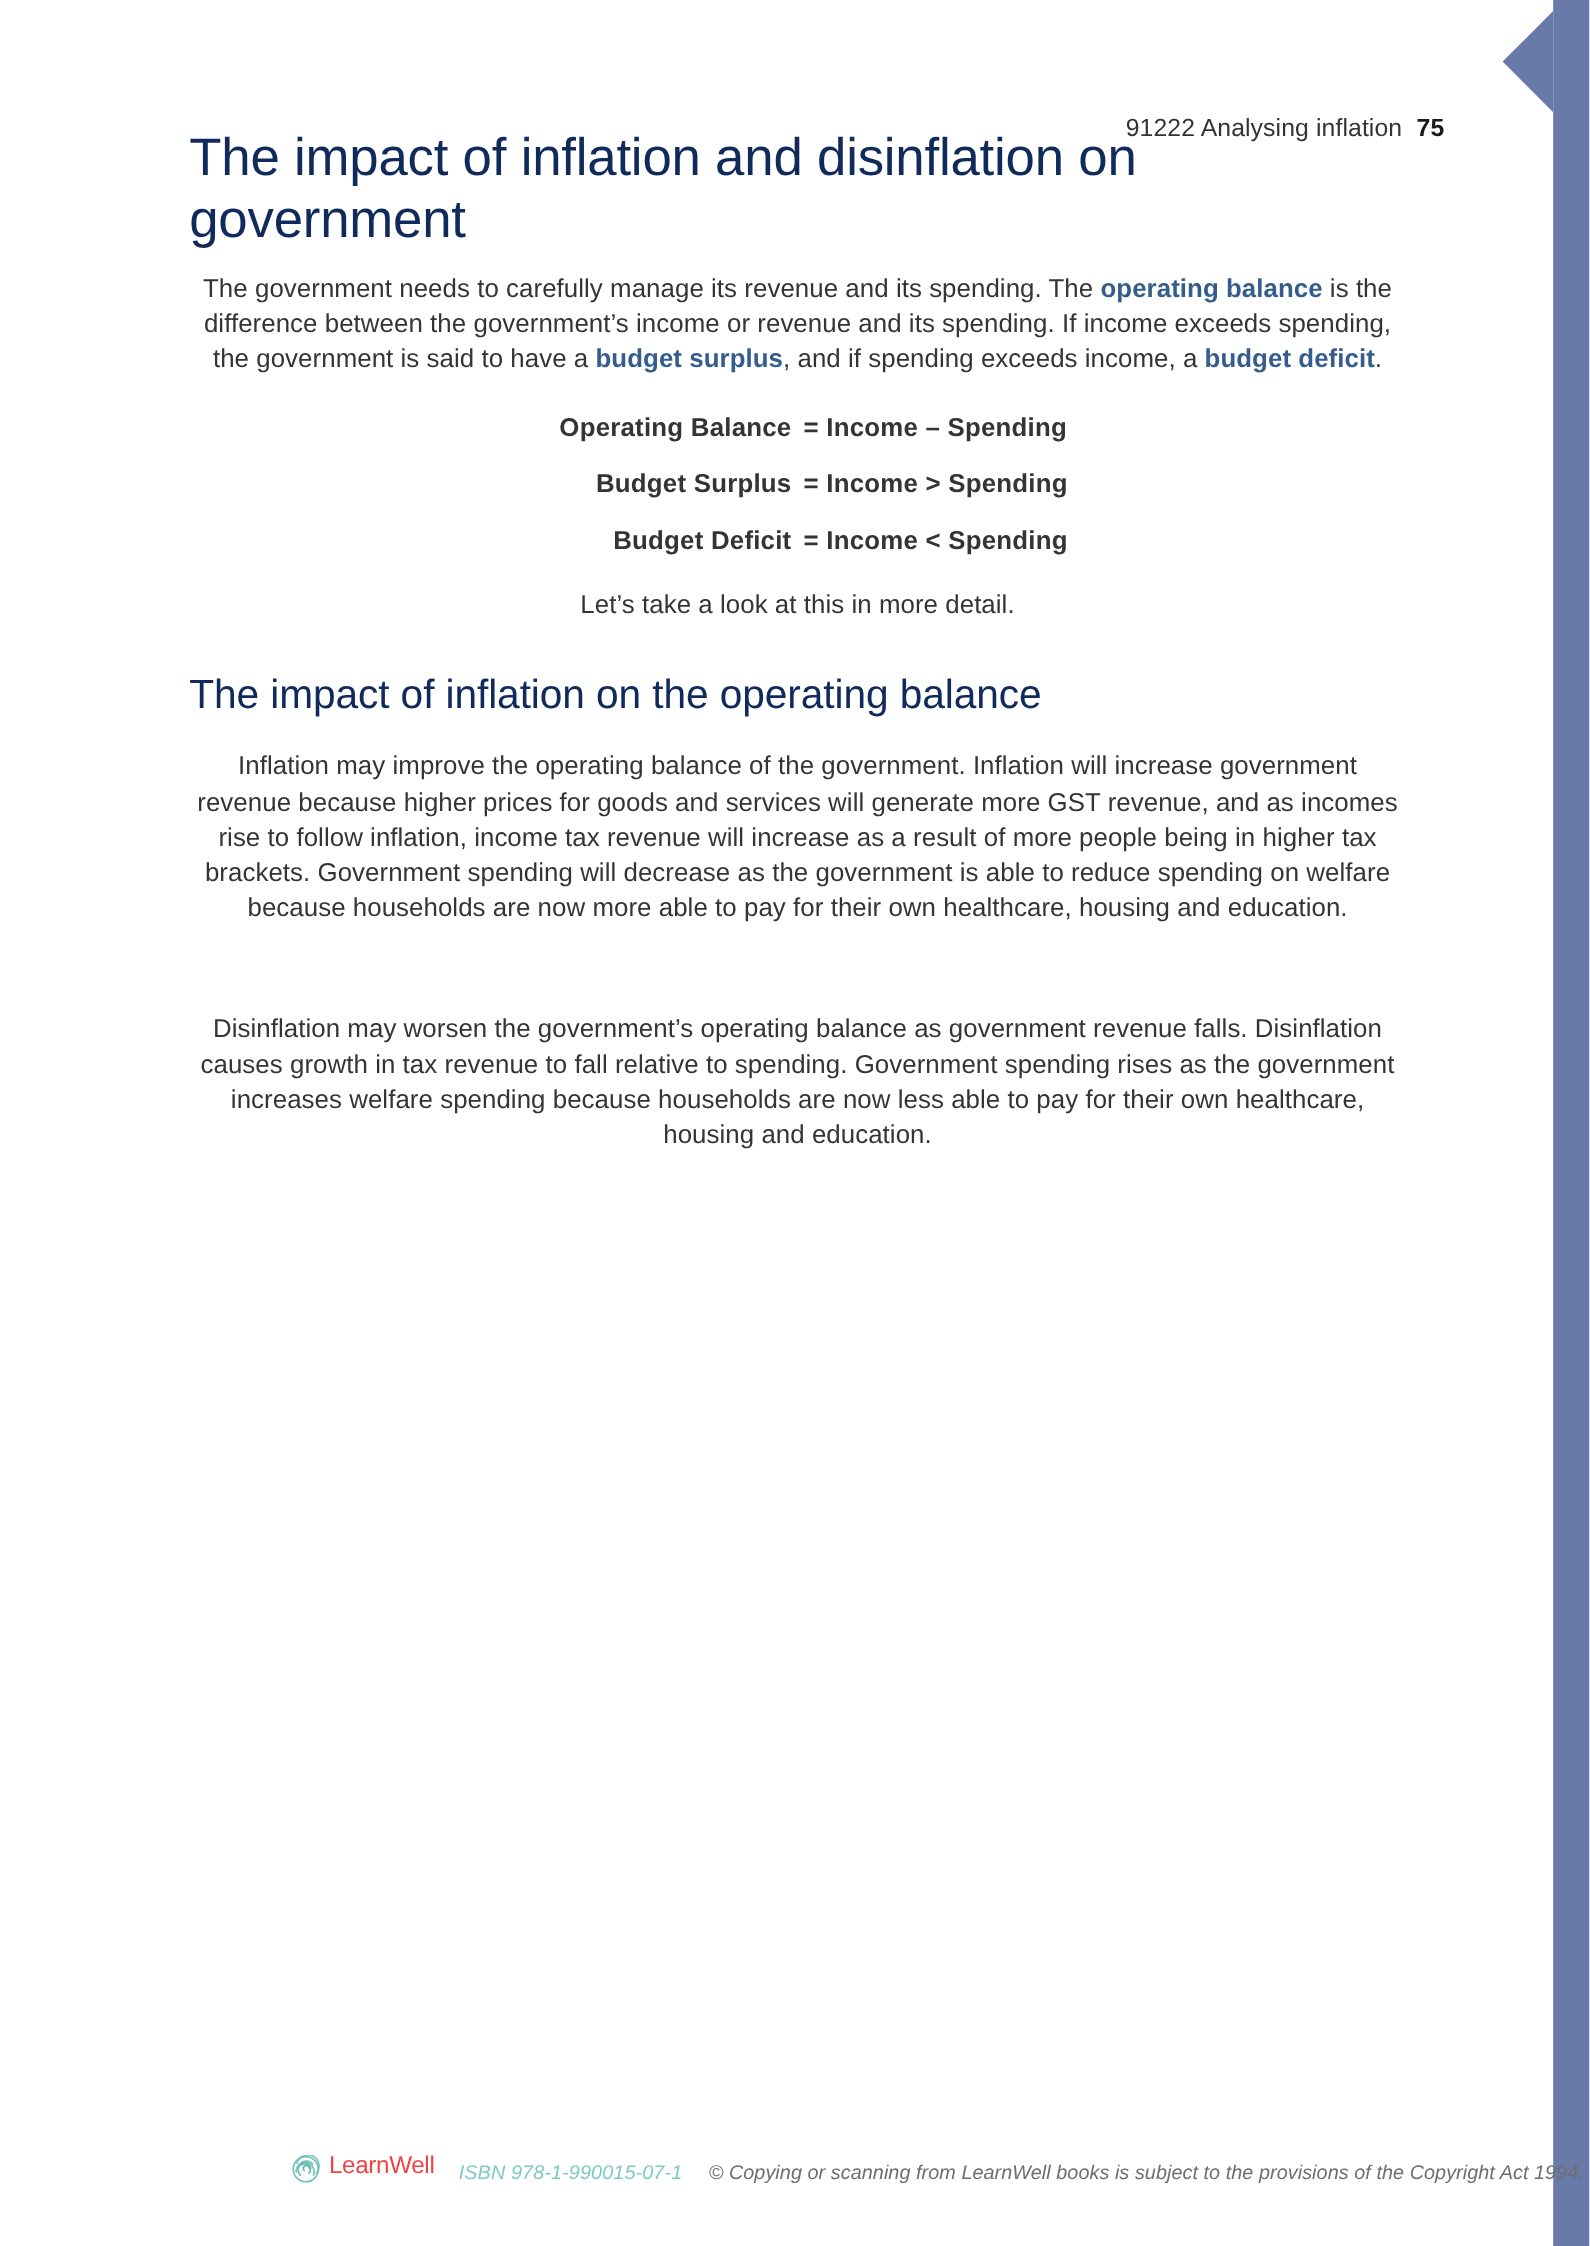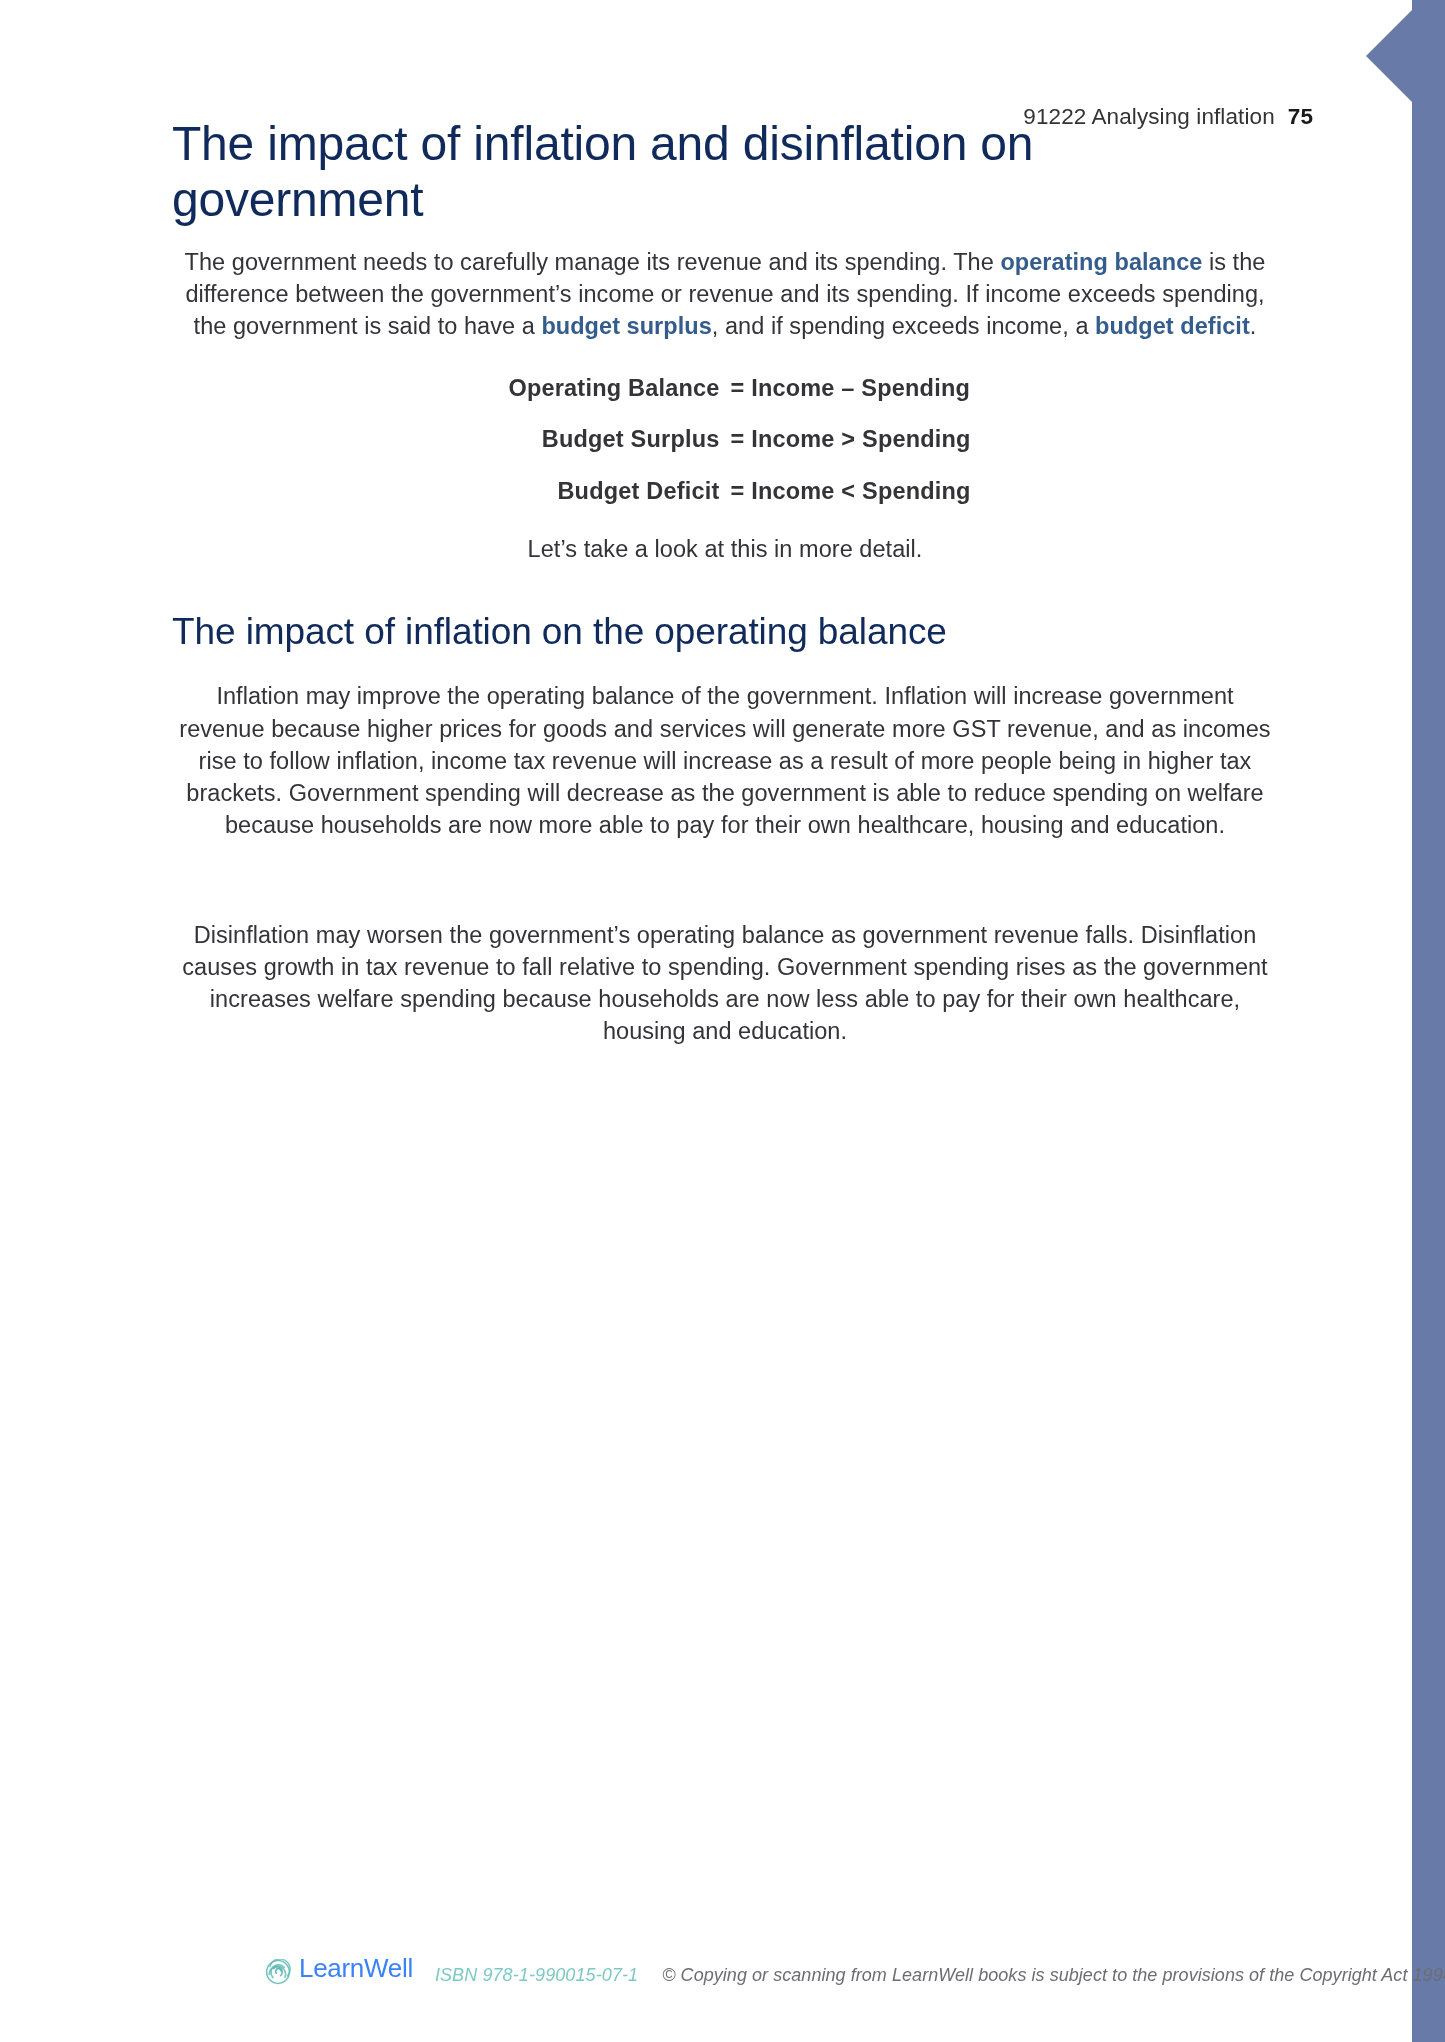--- a/index.html
+++ b/index.html
@@ -143,22 +143,22 @@
   }
   .logo-mark {
     width: 26px;
     height: 26px;
     margin-right: 8px;
     flex: 0 0 auto;
     position: relative;
     top: 4px;
   }
   .logo-word {
-    font-size: 26px;
-    color: #3b82f6;
+    font-size: 22px;
+    color: #ef4444;
     letter-spacing: -0.3px;
   }
   .isbn {
     font-size: 18px;
     font-style: italic;
     color: #7dc9c4;
     margin-left: 22px;
     letter-spacing: 0.1px;
   }
   .copyright {

